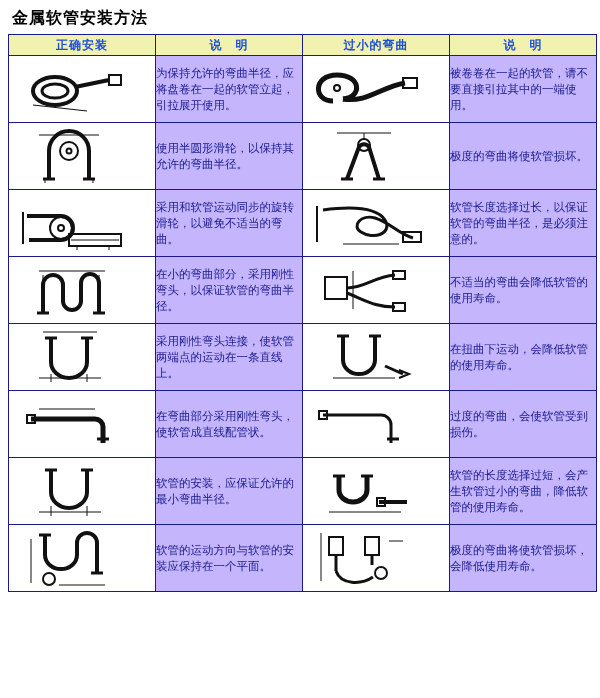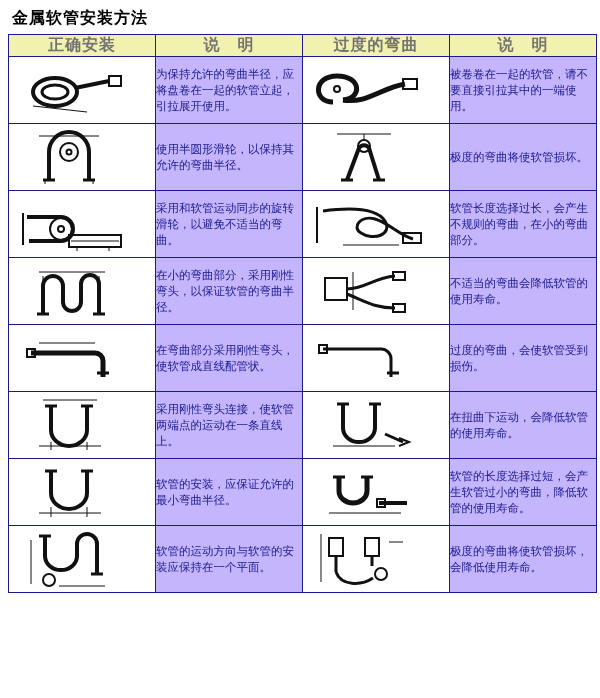--- a/index.html
+++ b/index.html
@@ -34,22 +34,22 @@
     table-layout: fixed;
     border: 1px solid #1a1a8c;
   }
   table.grid td, table.grid th {
     border: 1px solid #1a1a8c;
     padding: 0;
     vertical-align: middle;
   }
   thead th {
     background: #f2f2b0;
-    color: #737373;
-    font-size: 16px;
+    color: #1d4ed8;
+    font-size: 12px;
     font-weight: bold;
     height: 20px;
     letter-spacing: 1px;
     margin-left: 33px;
   }
   .col-img { width: 146px; }
   .col-txt { width: 146px; }
   td.imgcell {
     background: #ffffff;
     text-align: center;
@@ -74,21 +74,21 @@
 <body>
 
 <div class="page">
   <div class="title">金属软管安装方法</div>
 
   <table class="grid">
     <thead>
       <tr>
         <th class="col-img">正确安装</th>
         <th class="col-txt">说　明</th>
-        <th class="col-img">过度的弯曲</th>
+        <th class="col-img">过小的弯曲</th>
         <th class="col-txt">说　明</th>
       </tr>
     </thead>
     <tbody>
 
       <tr>
         <td class="imgcell">
           <span class="fig">
             <svg width="120" height="56" viewBox="0 0 120 56">
               <ellipse cx="46" cy="30" rx="22" ry="14" class="ln" stroke-width="4"></ellipse>
@@ -159,21 +159,21 @@
         <td class="imgcell">
           <span class="fig">
             <svg width="128" height="58" viewBox="0 0 128 58">
               <path d="M20 16 C50 12 74 14 82 26 C90 40 70 46 58 38 C48 32 58 20 72 24 C86 28 96 40 110 44" class="ln" stroke-width="3"></path>
               <path d="M14 12 L14 48" class="ln" stroke-width="2"></path>
               <rect x="100" y="38" width="18" height="10" class="ln" stroke-width="2" fill="#fff"></rect>
               <path d="M40 50 L96 50" class="ln" stroke-width="1"></path>
             </svg>
           </span>
         </td>
-        <td class="txtcell">软管长度选择过长，会产生不规则的弯曲，在小的弯曲部分。</td>
+        <td class="txtcell">软管长度选择过长，以保证软管的弯曲半径，是必须注意的。</td>
       </tr>
 
       <tr>
         <td class="imgcell">
           <span class="fig">
             <svg width="122" height="58" viewBox="0 0 122 58">
               <path d="M34 52 L34 24 A10 10 0 0 1 54 24 L54 40 A9 9 0 0 0 72 40 L72 22 A9 9 0 0 1 90 22 L90 52" class="ln" stroke-width="4"></path>
               <path d="M28 52 L40 52 M84 52 L96 52" class="ln" stroke-width="3"></path>
               <path d="M30 10 L96 10" class="ln" stroke-width="1"></path>
               <path d="M34 14 L34 20 M90 14 L90 18" class="ln" stroke-width="1"></path>
@@ -194,44 +194,20 @@
           </span>
         </td>
         <td class="txtcell">不适当的弯曲会降低软管的使用寿命。</td>
       </tr>
 
 
       <tr>
         <td class="imgcell">
           <span class="fig">
             <svg width="122" height="58" viewBox="0 0 122 58">
-              <path d="M22 24 L86 24 A8 8 0 0 1 94 32 L94 48" class="ln" stroke-width="5"></path>
-              <path d="M18 20 L26 20 L26 28 L18 28 Z" class="ln" stroke-width="2" fill="#fff"></path>
-              <path d="M88 44 L100 44" class="ln" stroke-width="3"></path>
-              <path d="M30 14 L86 14" class="ln" stroke-width="1"></path>
-            </svg>
-          </span>
-        </td>
-        <td class="txtcell">在弯曲部分采用刚性弯头，使软管成直线配管状。</td>
-        <td class="imgcell">
-          <span class="fig">
-            <svg width="122" height="58" viewBox="0 0 122 58">
-              <path d="M20 20 L78 20 A10 10 0 0 1 88 30 L88 48" class="ln" stroke-width="3"></path>
-              <path d="M84 44 L96 44" class="ln" stroke-width="3"></path>
-              <path d="M16 16 L24 16 L24 24 L16 24 Z" class="ln" stroke-width="2" fill="#fff"></path>
-            </svg>
-          </span>
-        </td>
-        <td class="txtcell">过度的弯曲，会使软管受到损伤。</td>
-      </tr>
-
-      <tr>
-        <td class="imgcell">
-          <span class="fig">
-            <svg width="122" height="58" viewBox="0 0 122 58">
               <path d="M42 10 L42 34 A18 16 0 0 0 78 34 L78 10" class="ln" stroke-width="4"></path>
               <path d="M36 10 L48 10 M72 10 L84 10" class="ln" stroke-width="3"></path>
               <path d="M30 50 L92 50" class="ln" stroke-width="1"></path>
               <path d="M42 46 L42 54 M78 46 L78 54" class="ln" stroke-width="1"></path>
               <path d="M34 4 L88 4" class="ln" stroke-width="1"></path>
             </svg>
           </span>
         </td>
         <td class="txtcell">采用刚性弯头连接，使软管两端点的运动在一条直线上。</td>
         <td class="imgcell">
@@ -239,20 +215,44 @@
             <svg width="122" height="58" viewBox="0 0 122 58">
               <path d="M40 8 L40 32 A16 14 0 0 0 72 32 L72 8" class="ln" stroke-width="4"></path>
               <path d="M34 8 L46 8 M66 8 L78 8" class="ln" stroke-width="3"></path>
               <path d="M82 38 L100 46" class="ln" stroke-width="3"></path>
               <path d="M96 42 L106 46 L96 50" class="ln" stroke-width="2"></path>
               <path d="M30 50 L92 50" class="ln" stroke-width="1"></path>
             </svg>
           </span>
         </td>
         <td class="txtcell">在扭曲下运动，会降低软管的使用寿命。</td>
+      </tr>
+
+      <tr>
+        <td class="imgcell">
+          <span class="fig">
+            <svg width="122" height="58" viewBox="0 0 122 58">
+              <path d="M22 24 L86 24 A8 8 0 0 1 94 32 L94 48" class="ln" stroke-width="5"></path>
+              <path d="M18 20 L26 20 L26 28 L18 28 Z" class="ln" stroke-width="2" fill="#fff"></path>
+              <path d="M88 44 L100 44" class="ln" stroke-width="3"></path>
+              <path d="M30 14 L86 14" class="ln" stroke-width="1"></path>
+            </svg>
+          </span>
+        </td>
+        <td class="txtcell">在弯曲部分采用刚性弯头，使软管成直线配管状。</td>
+        <td class="imgcell">
+          <span class="fig">
+            <svg width="122" height="58" viewBox="0 0 122 58">
+              <path d="M20 20 L78 20 A10 10 0 0 1 88 30 L88 48" class="ln" stroke-width="3"></path>
+              <path d="M84 44 L96 44" class="ln" stroke-width="3"></path>
+              <path d="M16 16 L24 16 L24 24 L16 24 Z" class="ln" stroke-width="2" fill="#fff"></path>
+            </svg>
+          </span>
+        </td>
+        <td class="txtcell">过度的弯曲，会使软管受到损伤。</td>
       </tr>
 
       <tr>
         <td class="imgcell">
           <span class="fig">
             <svg width="122" height="58" viewBox="0 0 122 58">
               <path d="M42 8 L42 30 A18 16 0 0 0 78 30 L78 8" class="ln" stroke-width="4"></path>
               <path d="M36 8 L48 8 M72 8 L84 8" class="ln" stroke-width="3"></path>
               <path d="M30 50 L92 50" class="ln" stroke-width="1"></path>
               <path d="M42 44 L42 54 M78 44 L78 54" class="ln" stroke-width="1"></path>

